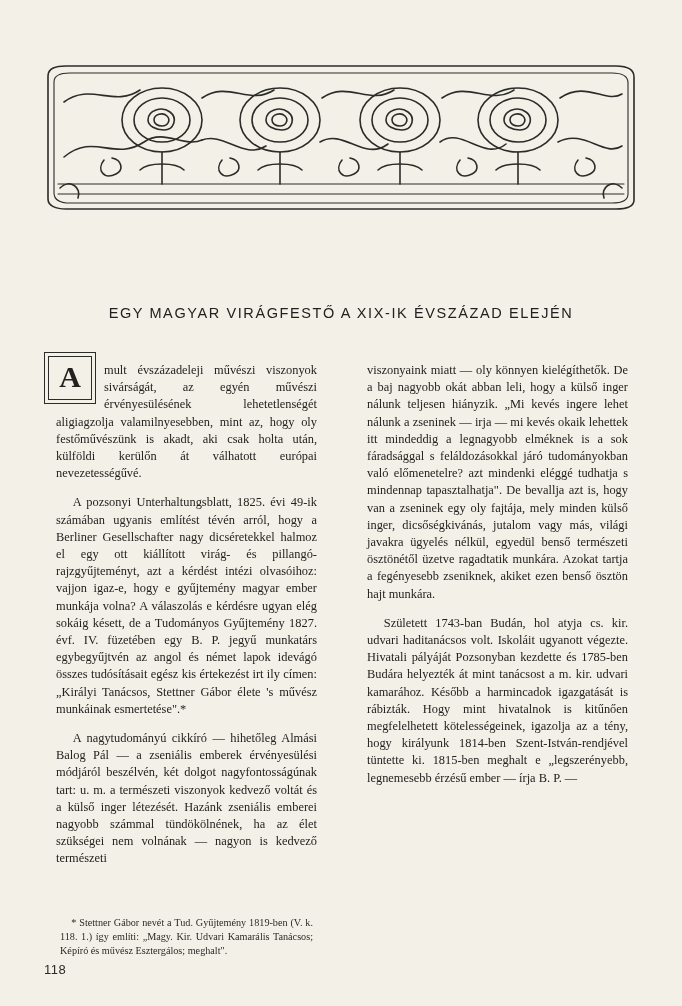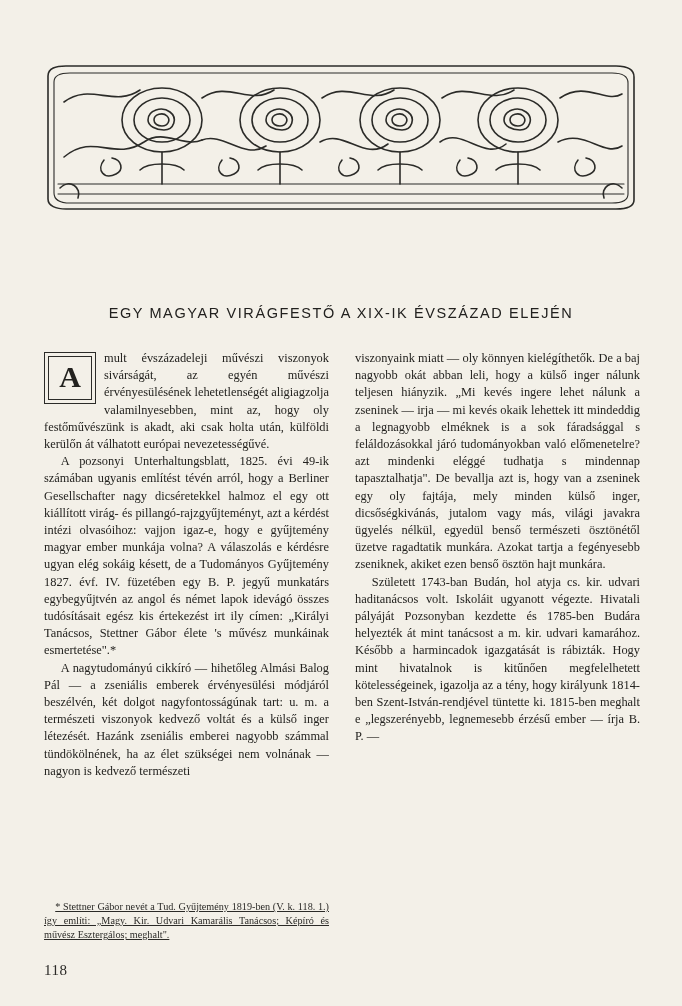--- a/index.html
+++ b/index.html
@@ -62,21 +62,21 @@
     gap: 26px;
   }
   .col {
     width: 285px;
     font-size: 12.4px;
     line-height: 17.2px;
     text-align: justify;
     color: #23221f;
   }
   .col p {
-    margin: 0;
+    margin: 12px;
     text-indent: 1.35em;
   }
   .col p.first {
     text-indent: 0;
   }
 
   
   .dropcap {
     float: left;
     width: 52px;
@@ -112,34 +112,33 @@
     position: absolute;
     left: 44px;
     top: 900px;
     width: 285px;
     font-size: 10.2px;
     line-height: 14px;
     text-align: justify;
     color: #2b2a27;
   }
   .footnote p {
-    margin: 0;
+    margin: 16px;
     text-indent: 1.1em;
-    text-decoration: underline;
   }
 
   
   .folio {
     position: absolute;
     left: 44px;
     top: 962px;
-    font-size: 15px;
+    font-size: 13px;
     letter-spacing: 0.5px;
     color: #2b2a27;
-    font-family: Liberation Serif, serif;
+    font-family: Liberation Sans, sans-serif;
   }
 </style>
 </head>
 <body>
 
 <div class="page">
 
   <div class="ornament">
     <svg viewBox="0 0 594 150" preserveAspectRatio="none" aria-hidden="true">
       <g fill="none" stroke="#2b2b28" stroke-width="1.6" stroke-linecap="round" stroke-linejoin="round">

